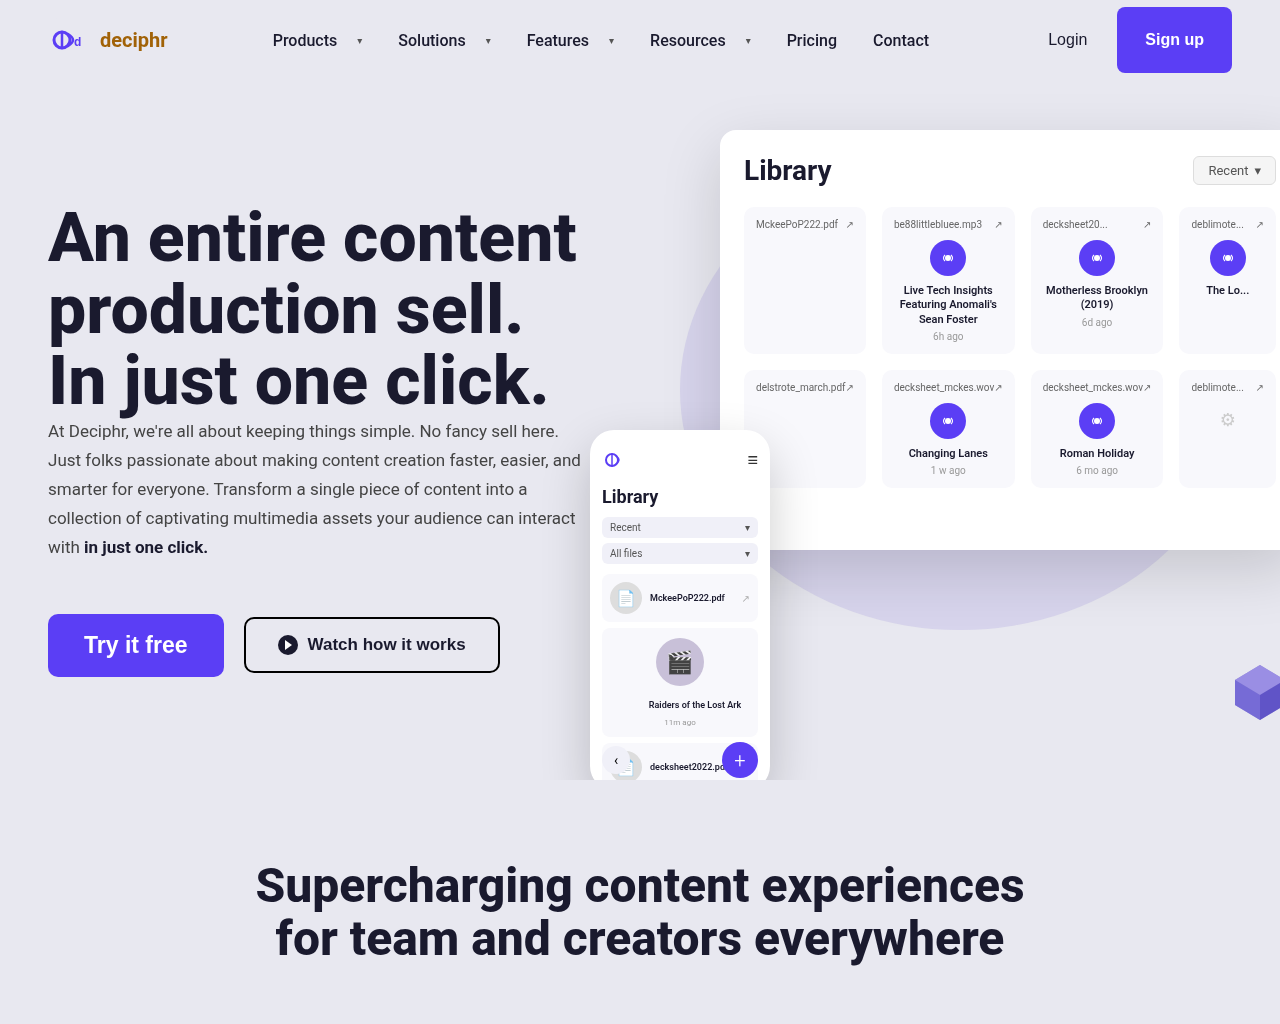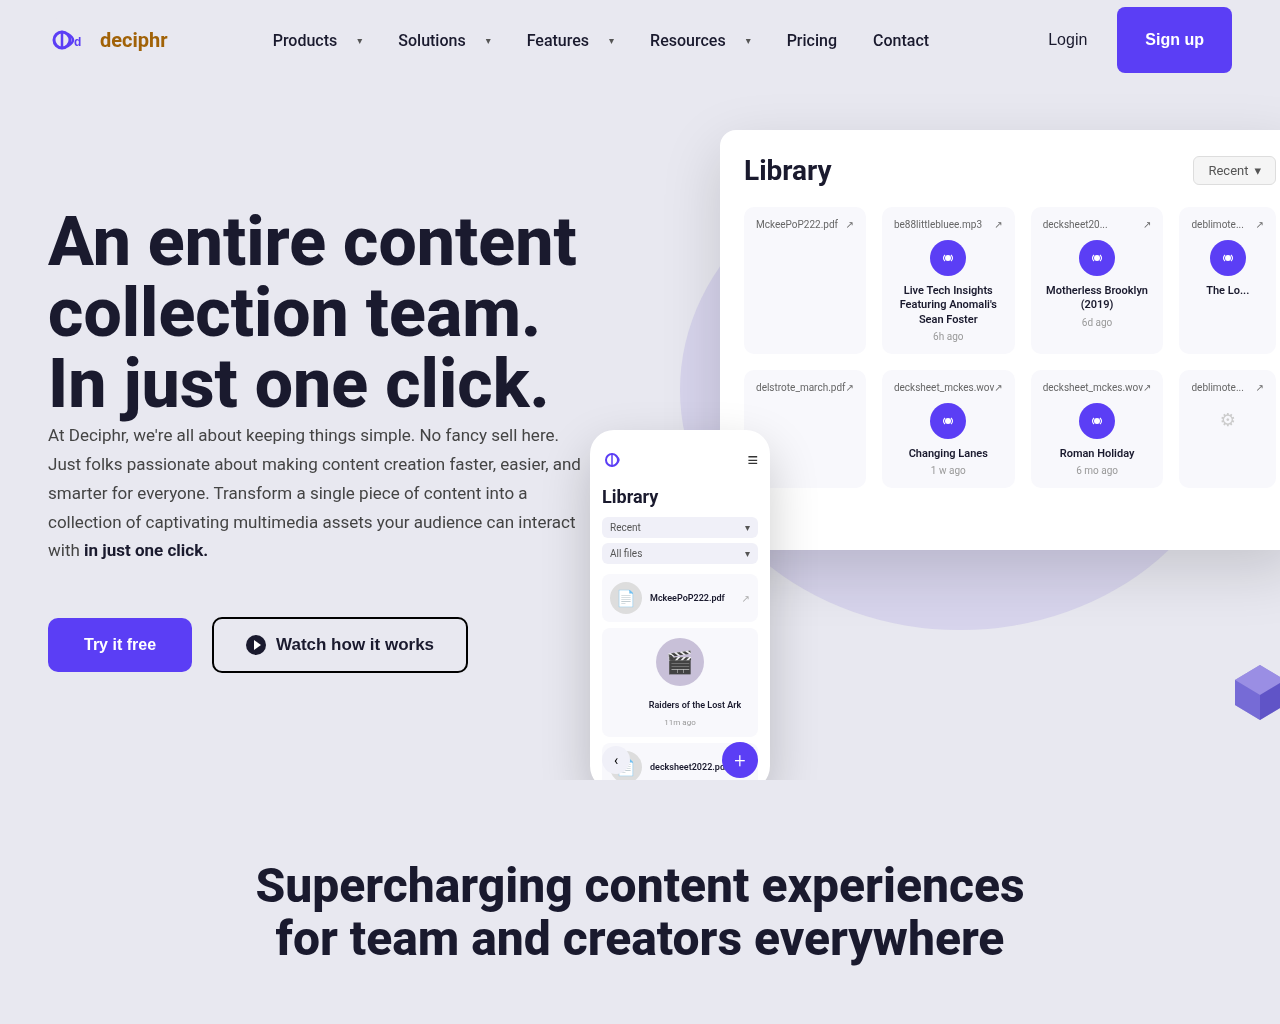--- a/index.html
+++ b/index.html
@@ -115,21 +115,21 @@
       display: flex;
       align-items: center;
       gap: 20px;
     }
     .btn-try {
       background: #5b3ef5;
       color: #fff;
       border: none;
       border-radius: 10px;
       padding: 18px 36px;
-      font-size: 16px;
+      font-size: 23px;
       font-weight: 600;
       cursor: pointer;
       transition: background 0.2s;
     }
     .btn-watch {
       background: transparent;
       color: #1a1a2e;
       border: 2px solid #000000;
       border-radius: 10px;
       padding: 16px 32px;
@@ -466,21 +466,21 @@
   <div class="nav-actions">
     <button class="btn-login">Login</button>
     <button class="btn-signup">Sign up</button>
   </div>
 </nav>
 
 <section class="hero">
   <div class="hero-content">
     <h1 class="hero-title">
       <span>An entire content</span><br>
-      <span>collection team.</span><br>
+      <span>production sell.</span><br>
       <span>In just one click.</span>
     </h1>
     <p class="hero-description">
       <span>At Deciphr, we're all about keeping things simple. No fancy sell here. Just folks passionate about making content creation faster, easier, and smarter for everyone. Transform a single piece of content into a collection of captivating multimedia assets your audience can interact with </span><strong>in just one click.</strong>
     </p>
     <div class="hero-buttons">
       <button class="btn-try">Try it free</button>
       <button class="btn-watch">
         <div class="play-icon"></div>
         <span>Watch how it works</span>

